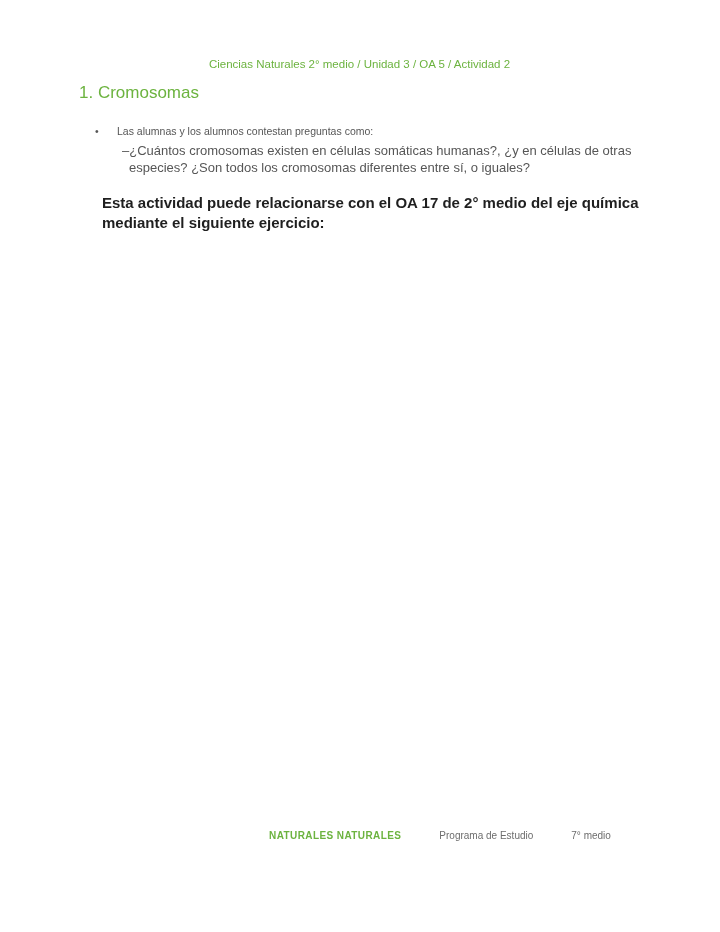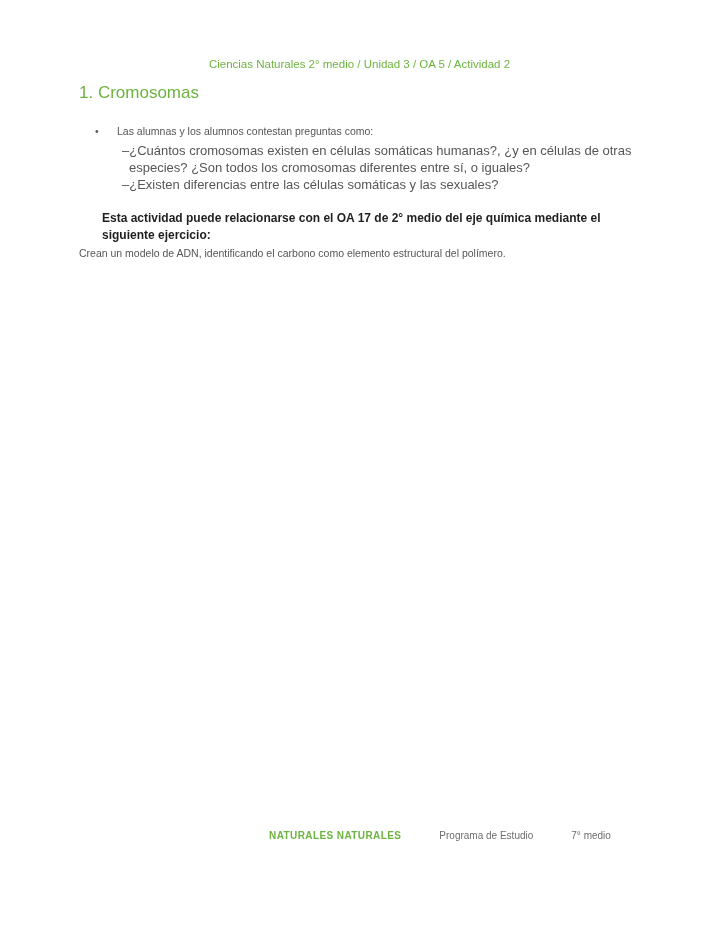--- a/index.html
+++ b/index.html
@@ -51,21 +51,21 @@
   .sub-question {
     margin-left: 50px;
     text-indent: -7px;
     font-size: 13px;
     line-height: 1.32;
     text-align: left;
   }
 
   .note-bold {
     margin: 17px 0 0 23px;
-    font-size: 12px;
+    font-size: 15px;
     line-height: 1.35;
     font-weight: 700;
     color: #1f1f1f;
   }
   .note-body {
     margin: 3px 0 0 0;
     font-size: 10.5px;
     line-height: 1.35;
     color: #565656;
   }
@@ -100,32 +100,30 @@
 
     <div class="bullets">
 
       <div class="bullet-row">
         <span class="bullet-marker"></span>
         <div class="bullet-text">Las alumnas y los alumnos contestan preguntas como:</div>
       </div>
 
       <div class="sub-questions">
         <div class="sub-question">–¿Cuántos cromosomas existen en células somáticas humanas?, ¿y en células de otras especies? ¿Son todos los cromosomas diferentes entre sí, o iguales?</div>
-        <div class="sub-question">–¿Existen diferencias entre las células somáticas y las sexuales?</div>
       </div>
 
 
 
 
 
 
     </div>
 
     <div class="note-bold">Esta actividad puede relacionarse con el OA 17 de 2° medio del eje química mediante el siguiente ejercicio:</div>
-    <div class="note-body">Crean un modelo de ADN, identificando el carbono como elemento estructural del polímero.</div>
 
   </div>
 
   <div class="footer">
     <span class="footer-brand">NATURALES NATURALES</span>
     <span class="footer-program">Programa de Estudio</span>
     <span class="footer-grade">7° medio</span>
   </div>
 </div>
 

